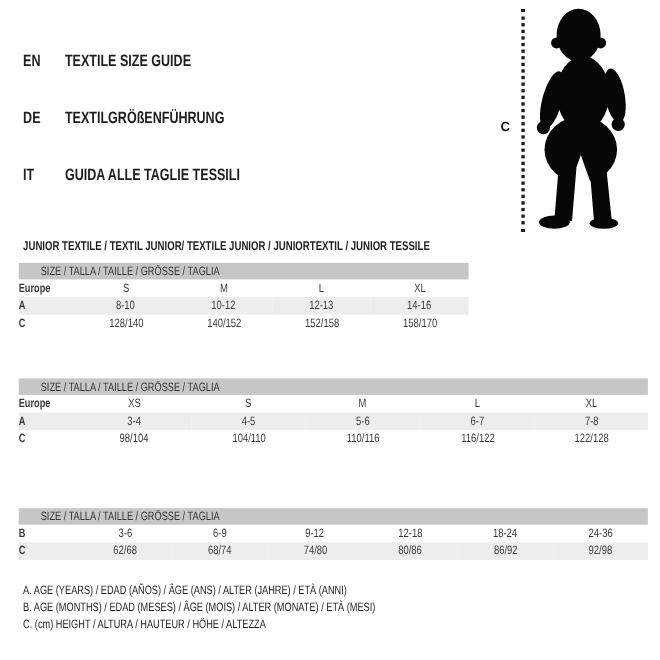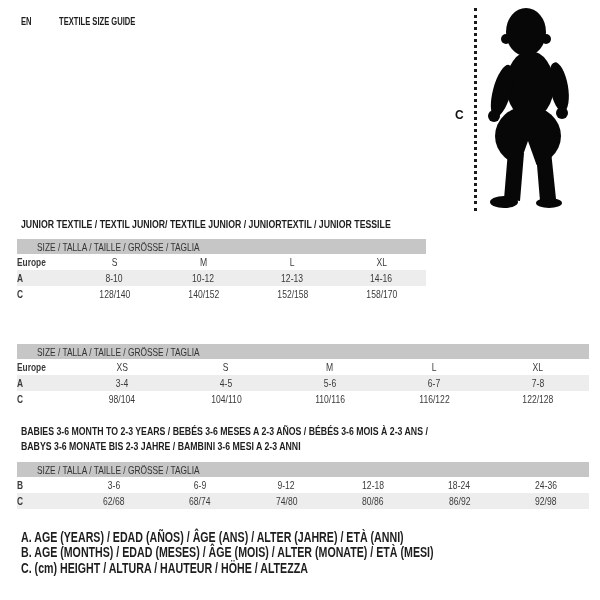--- a/index.html
+++ b/index.html
@@ -6,21 +6,21 @@
   .page {
     position:relative; width:600px; height:600px; background:#ffffff;
     font-family:"Liberation Sans", sans-serif; color:#2a2a2a; overflow:hidden;
   }
   
   .cx  { display:inline-block; transform:scaleX(.76); transform-origin:0 50%; white-space:nowrap; }
   .cxc { display:inline-block; transform:scaleX(.78); transform-origin:50% 50%; white-space:nowrap; }
 
   
   .lang-list { position:absolute; left:21px; top:13px; }
-  .lang-row  { height:18px; line-height:18px; font-size:10px; font-weight:bold; color:#1d1d1d; }
+  .lang-row  { height:18px; line-height:18px; font-size:15px; font-weight:bold; color:#1d1d1d;margin-top:34px; }
   .lang-code { display:inline-block; width:38px; }
 
   
   .figure { position:absolute; left:455px; top:5px; width:145px; height:210px; }
   .height-line { position:absolute; left:19px; top:3px; height:203px; width:0; border-left:3px dotted #1a1a1a; }
   .c-label { position:absolute; left:0; top:103px; font-size:12px; font-weight:bold; color:#111; }
   .baby-svg { position:absolute; left:23px; top:0; }
 
   
   .sec-title { position:absolute; left:21px; font-size:11.5px; font-weight:bold; color:#1d1d1d; line-height:15px; }
@@ -32,30 +32,36 @@
   .t2 { top:344px; width:572px; }
   .t3 { top:462px; width:572px; }
   table.size-table td { padding:0; height:16px; vertical-align:middle; font-size:11px; color:#3a3a3a; }
   tr.bar td { background:#c6c6c6; height:15px; color:#333; padding-left:20px; }
   tr.alt td { background:#ededed; }
   td.lbl { text-align:left; padding-left:4px;font-weight:bold; }
   td.val { text-align:center; }
 
   
   .notes { position:absolute; left:21px; top:530px; }
-  .note-line { height:15.3px; line-height:15.3px; font-size:14px; font-weight:bold; color:#1d1d1d; }
+  .note-line { height:15.3px; line-height:15.3px; font-size:11px; font-weight:normal; color:#1d1d1d; }
 </style>
 </head>
 <body>
 
 <div class="page">
 
   <div class="lang-list">
     <div class="lang-row">
       <span class="lang-code cx">EN</span><span class="cx">TEXTILE SIZE GUIDE</span>
+    </div>
+    <div class="lang-row">
+      <span class="lang-code cx">DE</span><span class="cx">TEXTILGRÖßENFÜHRUNG</span>
+    </div>
+    <div class="lang-row">
+      <span class="lang-code cx">IT</span><span class="cx">GUIDA ALLE TAGLIE TESSILI</span>
     </div>
   </div>
 
   <div class="figure">
     <span class="c-label">C</span>
     <div class="height-line"></div>
     <svg class="baby-svg" width="120" height="210" viewBox="0 0 120 210" aria-hidden="true">
       <g fill="#070707">
         <circle cx="28" cy="34" r="5"></circle>
         <circle cx="68" cy="34" r="5"></circle>
@@ -149,24 +155,20 @@
       <td class="lbl"><span class="cx">C</span></td>
       <td class="val"><span class="cxc">98/104</span></td>
       <td class="val"><span class="cxc">104/110</span></td>
       <td class="val"><span class="cxc">110/116</span></td>
       <td class="val"><span class="cxc">116/122</span></td>
       <td class="val"><span class="cxc">122/128</span></td>
     </tr>
   </tbody>
     </table>
 
-  <div class="sec-title st3">
-    <span class="cx">BABIES 3-6 MONTH TO 2-3 YEARS / BEBÉS 3-6 MESES A 2-3 AÑOS / BÉBÉS 3-6 MOIS À 2-3 ANS /</span><br>
-    <span class="cx">BABYS 3-6 MONATE BIS 2-3 JAHRE / BAMBINI 3-6 MESI A 2-3 ANNI</span>
-  </div>
   <table class="size-table t3">
     <colgroup>
         <col style="width:53px">
         <col style="width:87px">
         <col style="width:86px">
         <col style="width:87px">
         <col style="width:86px">
         <col style="width:87px">
         <col style="width:86px">
       </colgroup>

